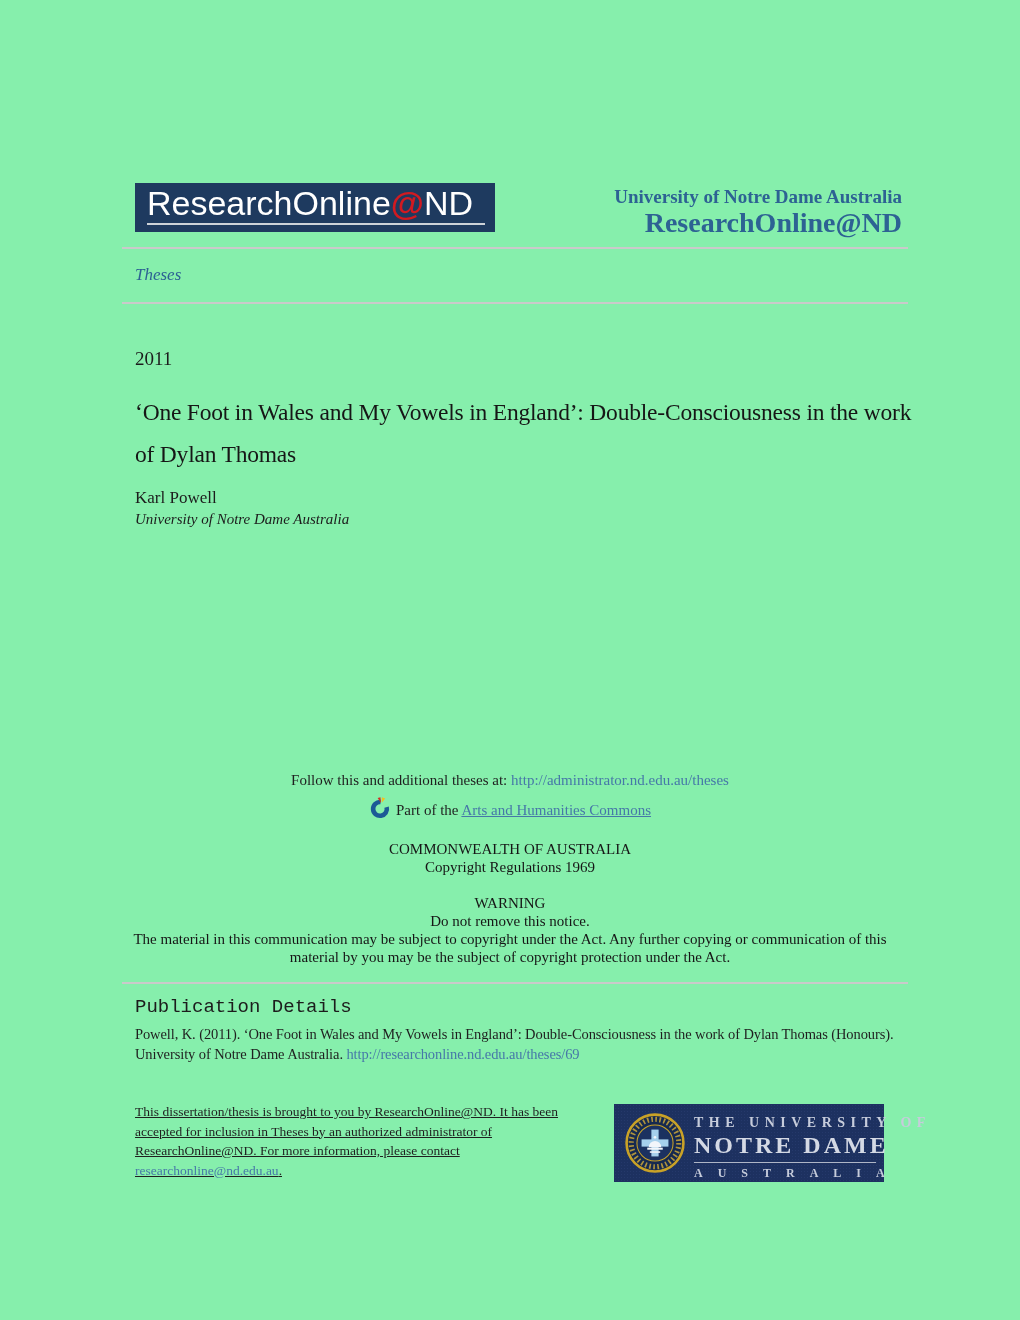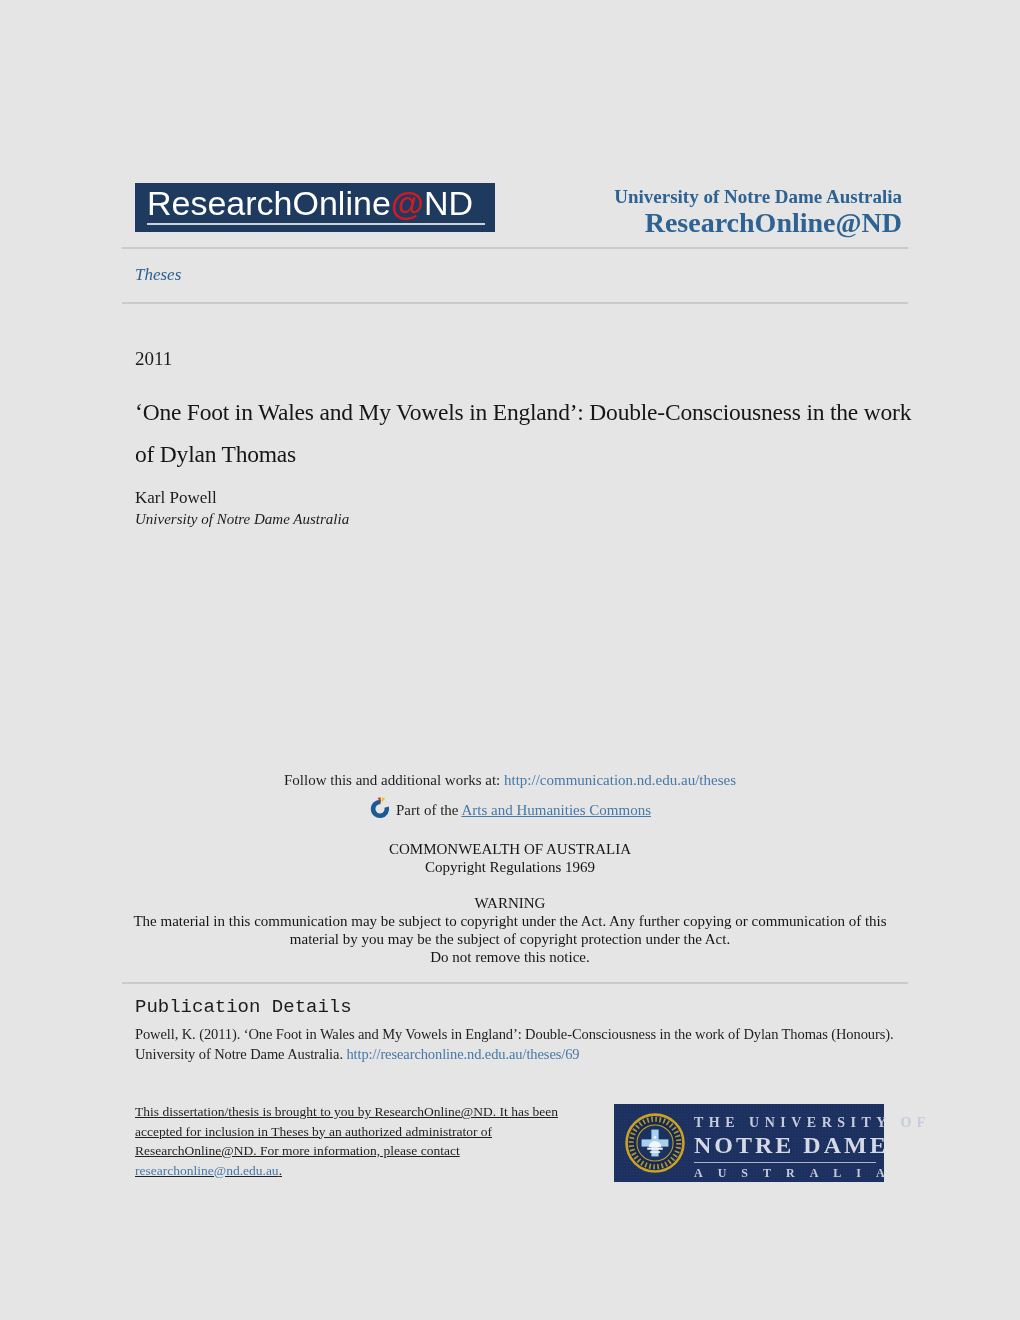--- a/index.html
+++ b/index.html
@@ -1,17 +1,17 @@
 <!DOCTYPE html>
 <html><head>
 <meta charset="utf-8">
 <style>
   html,body{margin:0;padding:0;background:#ffffff;}
   .page{
-    position:relative;width:1020px;height:1320px;background:#e5e5e5;
+    position:relative;width:1020px;height:1320px;background:#86efac;
     font-family:"Liberation Serif", serif;color:#1f1f1f;overflow:hidden;
   }
   a{text-decoration:none;cursor:pointer;}
 
   
   .ro-logo{
     position:absolute;left:135px;top:183px;width:360px;height:49px;
     background:#1e3a5f;display:block;
   }
   .ro-logo .logo-text{
@@ -104,39 +104,39 @@
 
   <div class="rule rule1"></div>
   <a class="theses-link">Theses</a>
   <div class="rule rule2"></div>
 
   <div class="year">2011</div>
   <div class="title">‘One Foot in Wales and My Vowels in England’: Double-Consciousness in the work of Dylan Thomas</div>
   <div class="author">Karl Powell</div>
   <div class="affiliation">University of Notre Dame Australia</div>
 
-  <div class="center-line follow-line"><span>Follow this and additional works at: </span><a class="link-blue">http://communication.nd.edu.au/theses</a></div>
+  <div class="center-line follow-line"><span>Follow this and additional theses at: </span><a class="link-blue">http://administrator.nd.edu.au/theses</a></div>
 
   <div class="center-line part-line">
     <span class="dc-icon"><svg width="22" height="22" viewBox="0 0 24 24">
       <path d="M12.65 5.53 A7.5 7.5 0 1 0 19.24 11.06" stroke="#1c5a96" stroke-width="5" fill="none"></path>
       <path d="M13.1 6.6 L9.4 1.0 L12.5 0.3 Z" fill="#cf3028"></path>
       <path d="M13.9 6.2 L14.1 0.2 L17.7 1.5 Z" fill="#f2c21f"></path>
     </svg></span><span>Part of the </span><a class="link-blue link-underline">Arts and Humanities Commons</a>
   </div>
 
   <div class="cw-block">
     <div>COMMONWEALTH OF AUSTRALIA</div>
     <div>Copyright Regulations 1969</div>
   </div>
 
   <div class="warning-block">
     <div>WARNING</div>
+    <div>Do not remove this notice.</div>
     <div>The material in this communication may be subject to copyright under the Act. Any further copying or communication of this material by you may be the subject of copyright protection under the Act.</div>
-    <div>Do not remove this notice.</div>
   </div>
 
   <div class="rule rule3"></div>
 
   <div class="pub-heading">Publication Details</div>
   <div class="citation"><span>Powell, K. (2011). ‘One Foot in Wales and My Vowels in England’: Double-Consciousness in the work of Dylan Thomas (Honours). University of Notre Dame Australia. </span><a class="link-blue">http://researchonline.nd.edu.au/theses/69</a></div>
 
   <div class="bottom-note"><span>This dissertation/thesis is brought to you by ResearchOnline@ND. It has been accepted for inclusion in Theses by an authorized administrator of ResearchOnline@ND. For more information, please contact </span><a class="link-blue">researchonline@nd.edu.au</a><span>.</span></div>
 
   <div class="und-logo">

